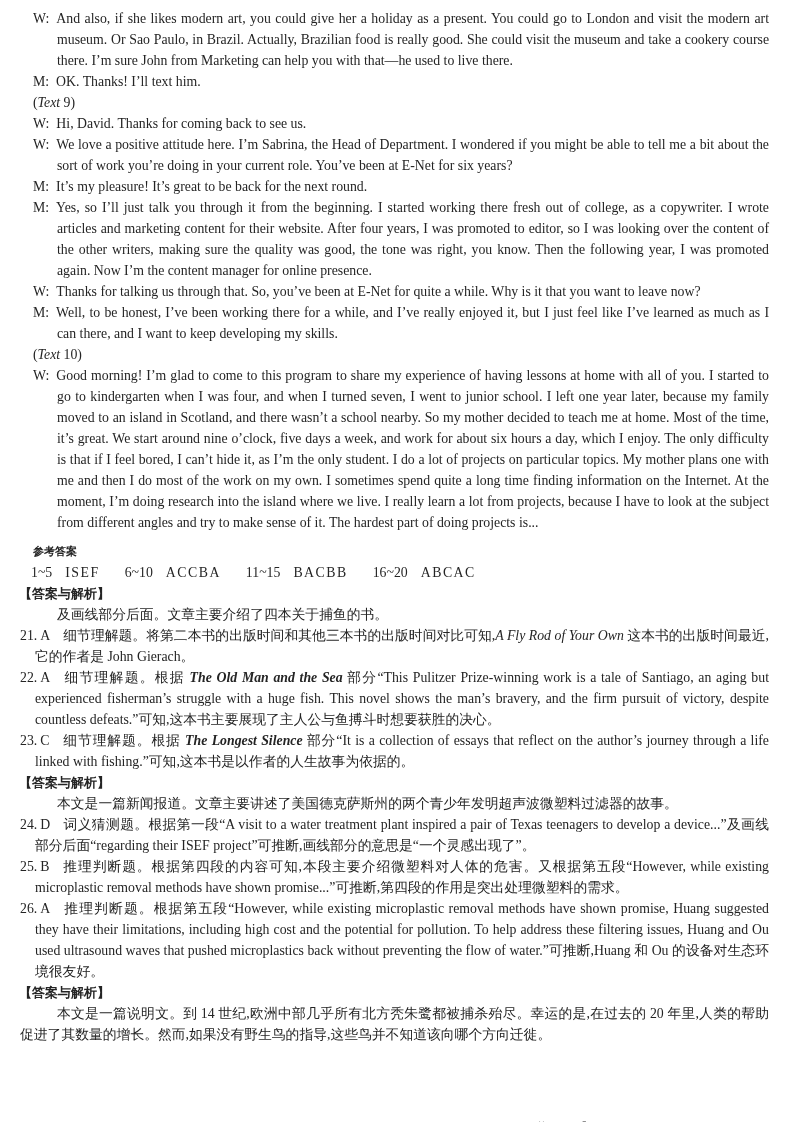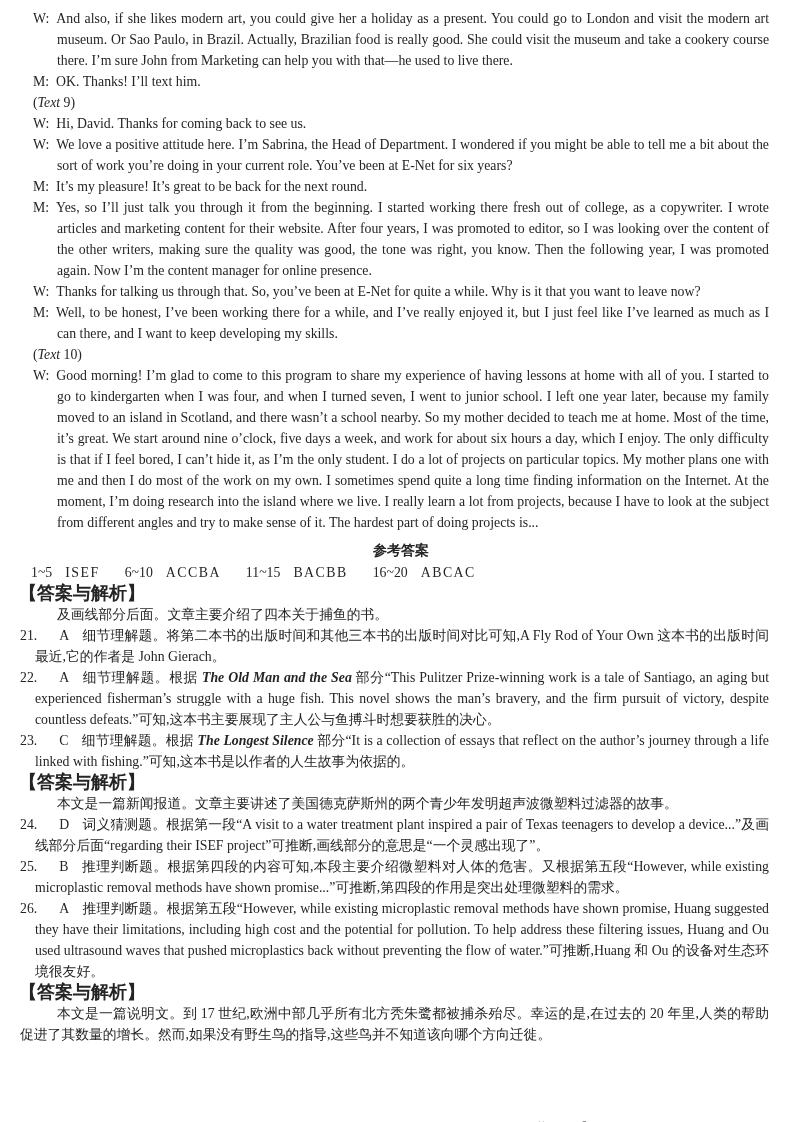--- a/index.html
+++ b/index.html
@@ -7,35 +7,35 @@
     width:800px;height:1122px;background:#ffffff;
     font-family:"Liberation Serif","DejaVu Serif",serif;
     font-size:13.8px;line-height:21px;color:#242424;
     position:relative;overflow:hidden;
   }
   .page{position:absolute;inset:0;padding:8px 31px 12px 33px;box-sizing:border-box;}
   .dialogue{text-align:justify;padding-left:24px;text-indent:-24px;}
   .speaker{margin-right:7px;}
   .marker .i{font-style:italic;}
   .answers-heading{
-    text-align:center;font-family:Liberation Mono, monospace;
-    font-weight:bold;font-size:14px;margin-top:8px;
+    text-align:left;font-family:Liberation Serif, serif;
+    font-weight:bold;font-size:11px;margin-top:8px;
   }
   .answer-key{margin-left:-2px;}
   .answer-key .range{margin-right:13px;}
   .answer-key .letters{margin-right:25px;letter-spacing:1.5px;}
   .section-header{
     margin-left:-14px;font-family:Liberation Serif, serif;
-    font-weight:bold;font-size:18px;
+    font-weight:bold;font-size:13px;
   }
   .intro{margin-left:-13px;text-indent:37px;text-align:justify;}
   .item{margin-left:-13px;padding-left:15px;text-indent:-15px;text-align:justify;}
-  .item .num{margin-right:22px;}
+  .item .num{margin-right:3px;}
   .item .ans{margin-right:13px;}
-  .i{}
+  .i{font-style:italic;}
   .bi{font-style:italic;font-weight:bold;}
   .page-footer{position:absolute;left:506px;top:1118px;text-align:right;}
 </style>
 </head>
 <body>
 
 <div class="page">
   <div id="transcript">
       <div class="dialogue"><span class="speaker">W:</span>And also, if she likes modern art, you could give her a holiday as a present. You could go to London and visit the modern art museum. Or Sao Paulo, in Brazil. Actually, Brazilian food is really good. She could visit the museum and take a cookery course there. I’m sure John from Marketing can help you with that—he used to live there.</div>
       <div class="dialogue"><span class="speaker">M:</span>OK. Thanks! I’ll text him.</div>
@@ -56,16 +56,16 @@
       <div class="intro">及画线部分后面。文章主要介绍了四本关于捕鱼的书。</div>
       <div class="item"><span class="num">21.</span><span class="ans">A</span><span>细节理解题。将第二本书的出版时间和其他三本书的出版时间对比可知,</span><span class="i">A Fly Rod of Your Own</span><span> 这本书的出版时间最近,它的作者是 John Gierach。</span></div>
       <div class="item"><span class="num">22.</span><span class="ans">A</span><span>细节理解题。根据 </span><span class="bi">The Old Man and the Sea</span><span> 部分“This Pulitzer Prize-winning work is a tale of Santiago, an aging but experienced fisherman’s struggle with a huge fish. This novel shows the man’s bravery, and the firm pursuit of victory, despite countless defeats.”可知,这本书主要展现了主人公与鱼搏斗时想要获胜的决心。</span></div>
       <div class="item"><span class="num">23.</span><span class="ans">C</span><span>细节理解题。根据 </span><span class="bi">The Longest Silence</span><span> 部分“It is a collection of essays that reflect on the author’s journey through a life linked with fishing.”可知,这本书是以作者的人生故事为依据的。</span></div>
       <div class="section-header">【答案与解析】</div>
       <div class="intro">本文是一篇新闻报道。文章主要讲述了美国德克萨斯州的两个青少年发明超声波微塑料过滤器的故事。</div>
       <div class="item"><span class="num">24.</span><span class="ans">D</span><span>词义猜测题。根据第一段“A visit to a water treatment plant inspired a pair of Texas teenagers to develop a device...”及画线部分后面“regarding their ISEF project”可推断,画线部分的意思是“一个灵感出现了”。</span></div>
       <div class="item"><span class="num">25.</span><span class="ans">B</span><span>推理判断题。根据第四段的内容可知,本段主要介绍微塑料对人体的危害。又根据第五段“However, while existing microplastic removal methods have shown promise...”可推断,第四段的作用是突出处理微塑料的需求。</span></div>
       <div class="item"><span class="num">26.</span><span class="ans">A</span><span>推理判断题。根据第五段“However, while existing microplastic removal methods have shown promise, Huang suggested they have their limitations, including high cost and the potential for pollution. To help address these filtering issues, Huang and Ou used ultrasound waves that pushed microplastics back without preventing the flow of water.”可推断,Huang 和 Ou 的设备对生态环境很友好。</span></div>
       <div class="section-header">【答案与解析】</div>
-      <div class="intro">本文是一篇说明文。到 17 世纪,欧洲中部几乎所有北方秃朱鹭都被捕杀殆尽。幸运的是,在过去的 20 年里,人类的帮助促进了其数量的增长。然而,如果没有野生鸟的指导,这些鸟并不知道该向哪个方向迁徙。</div>
+      <div class="intro">本文是一篇说明文。到 14 世纪,欧洲中部几乎所有北方秃朱鹭都被捕杀殆尽。幸运的是,在过去的 20 年里,人类的帮助促进了其数量的增长。然而,如果没有野生鸟的指导,这些鸟并不知道该向哪个方向迁徙。</div>
     </div>
   <div class="page-footer">2 页(共 4 页)】</div>
 </div>
 
 </body></html>

